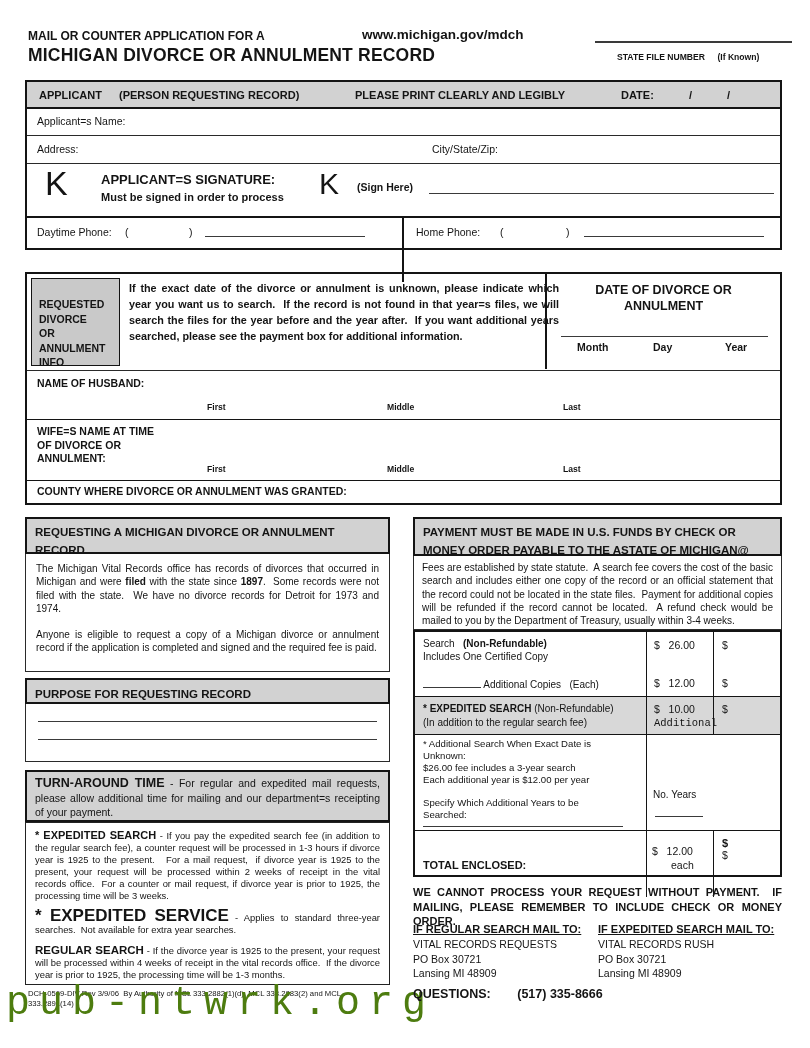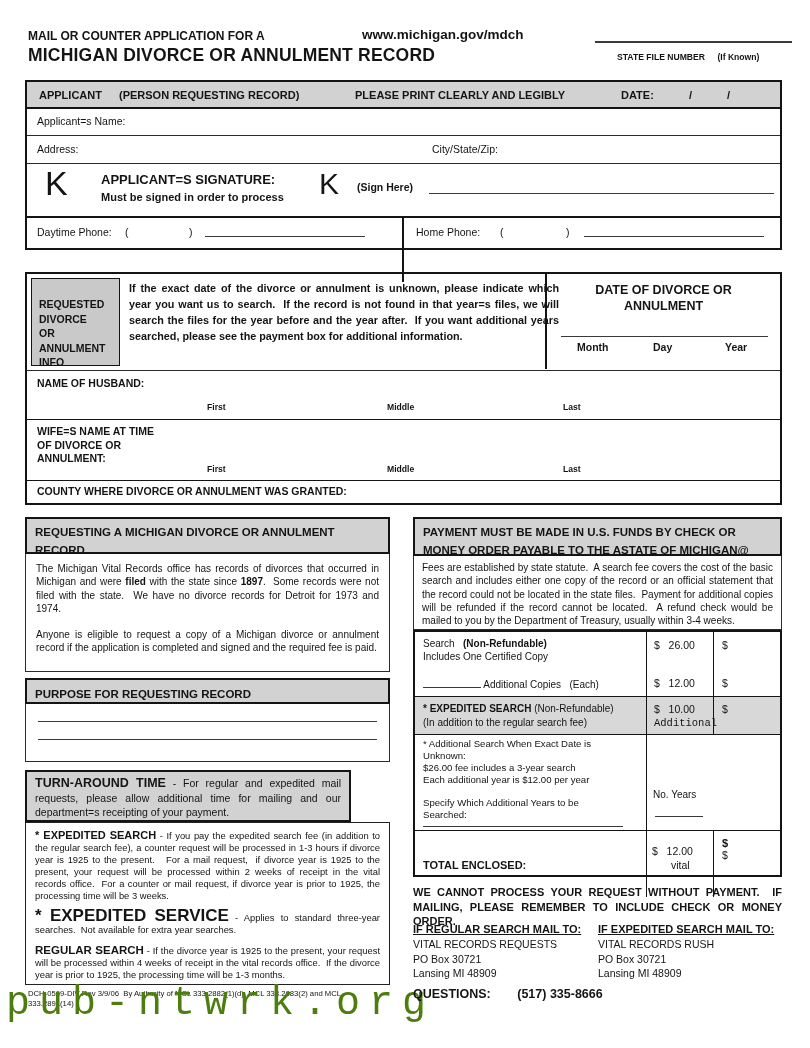--- a/index.html
+++ b/index.html
@@ -128,21 +128,21 @@
   </div>
 
   <div class="abs graybar" style="left:25px; top:678px; width:365px; height:26px; padding:4px 8px;">
     <span class="b" style="font-size:11.5px;" data-bind="purpose.title">PURPOSE FOR REQUESTING RECORD</span>
   </div>
   <div class="abs bodybox" style="left:25px; top:704px; width:365px; height:58px; padding:14px 12px 0;">
     <div class="fillline" style="height:4px;"></div>
     <div class="fillline" style="height:18px;"></div>
   </div>
 
-  <div class="abs graybar jst" style="left:25px; top:770px; width:326px; height:52px; padding:4px 8px; font-size:10.5px; line-height:14.5px;">
+  <div class="abs graybar jst" style="left:25px; top:770px; width:365px; height:52px; padding:4px 8px; font-size:10.5px; line-height:14.5px;">
     <span class="b" style="font-size:12.5px;" data-bind="turnaround.title">TURN-AROUND TIME</span><span data-bind="turnaround.text"> - For regular and expedited mail requests, please allow additional time for mailing and our department=s receipting of your payment.</span>
   </div>
   <div class="abs jst" style="left:25px; top:822px; width:365px; height:163px; border:1.4px solid #222; padding:7px 9px; font-size:9.4px; line-height:11.9px;">
     <div><span class="b" style="font-size:11px;" data-bind="search_info.es_title">* EXPEDITED SEARCH</span><span data-bind="search_info.es_text"> - If you pay the expedited search fee (in addition to the regular search fee), a counter request will be processed in 1-3 hours if divorce year is 1925 to the present.   For a mail request,  if divorce year is 1925 to the present, your request will be processed within 2 weeks of receipt in the vital records office.  For a counter or mail request, if divorce year is prior to 1925, the processing time will be 3 weeks.</span></div>
     <div style="margin-top:9px;"><span class="b" style="font-size:17px;" data-bind="search_info.ev_title">* EXPEDITED SERVICE</span><span data-bind="search_info.ev_text"> - Applies to standard three-year searches.  Not available for extra year searches.</span></div>
     <div style="margin-top:9px;"><span class="b" style="font-size:11.5px;" data-bind="search_info.rs_title">REGULAR SEARCH</span><span data-bind="search_info.rs_text"> - If the divorce year is 1925 to the present, your request will be processed within 4 weeks of receipt in the vital records office.  If the divorce year is prior to 1925, the processing time will be 1-3 months.</span></div>
   </div>
 
   <div class="abs" style="left:28px; top:989px; width:345px; font-size:7.7px; line-height:9.6px;" data-bind="footer.text">DCH-0569-DIV Rev 3/9/06  By Authority of MCL 333.2882(1)(d), MCL 333.2883(2) and MCL
 333.2891(14)</div>
@@ -189,21 +189,21 @@
 $26.00 fee includes a 3-year search
 Each additional year is $12.00 per year</div>
         <div style="margin-top:11px;" data-bind="fees.specify_lines">Specify Which Additional Years to be
 Searched:</div>
         <div class="fillline" style="width:200px; margin-top:5px;"></div>
       </div>
       <div class="fee-c2 feecell" style="font-size:10px;">
         <span class="abs" style="left:6px; top:6px;" data-bind="fees.no_years">No. Years</span>
         <span class="abs fillline" style="left:8px; top:24px; width:48px; height:10px;"></span>
         <span class="abs" style="left:5px; top:62px; font-size:10.5px;" data-bind="fees.per_year_amount">$   12.00</span>
-        <span class="abs" style="left:24px; top:76px; font-size:10.5px;" data-bind="fees.per_year_note">vital</span>
+        <span class="abs" style="left:24px; top:76px; font-size:10.5px;" data-bind="fees.per_year_note">each</span>
       </div>
       <div class="fee-c3 feecell" style="font-size:10.5px;">
         <span class="abs" style="left:8px; top:66px;" data-bind="fees.dollar">$</span>
       </div>
     </div>
     <div class="feerow" style="flex:1;">
       <div class="fee-c1" style="padding:24px 8px;">
         <span class="b" style="font-size:11px;" data-bind="fees.total_label">TOTAL ENCLOSED:</span>
       </div>
       <div class="fee-c2"></div>

